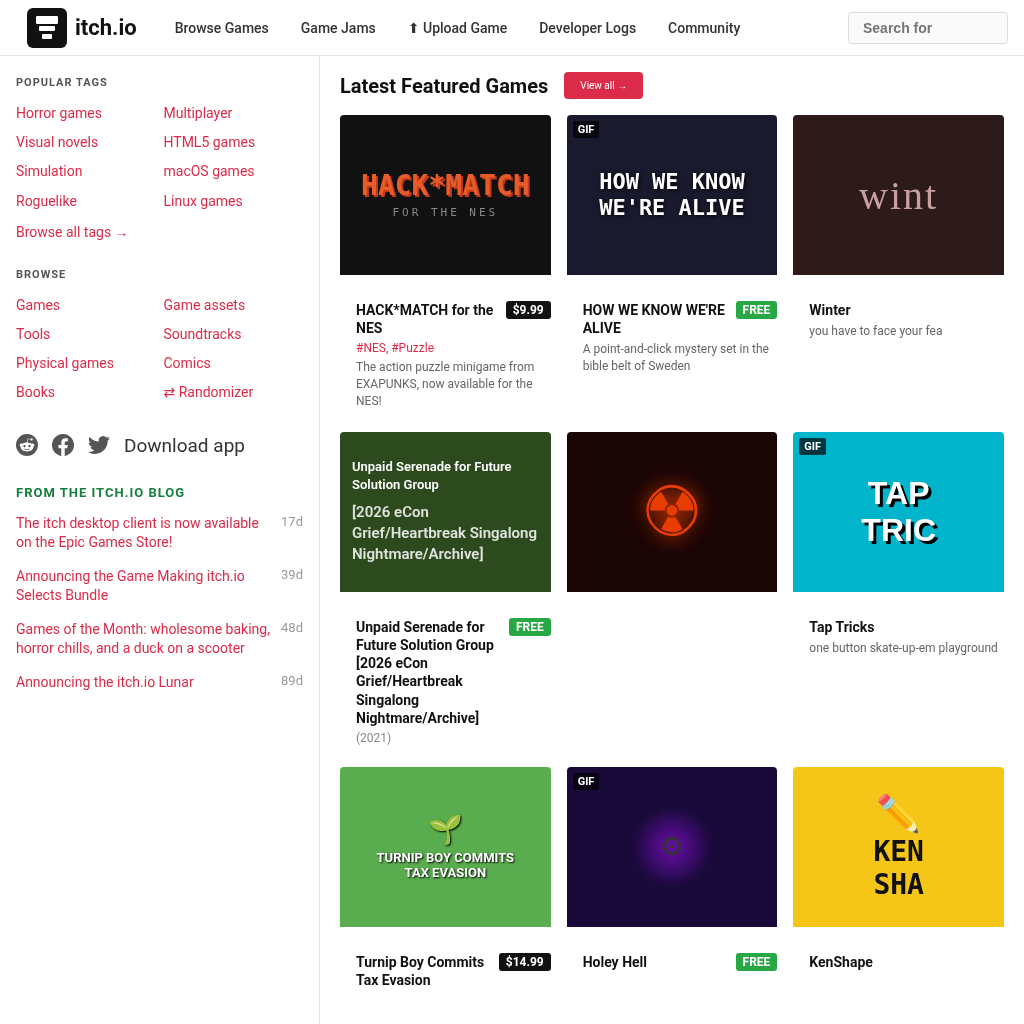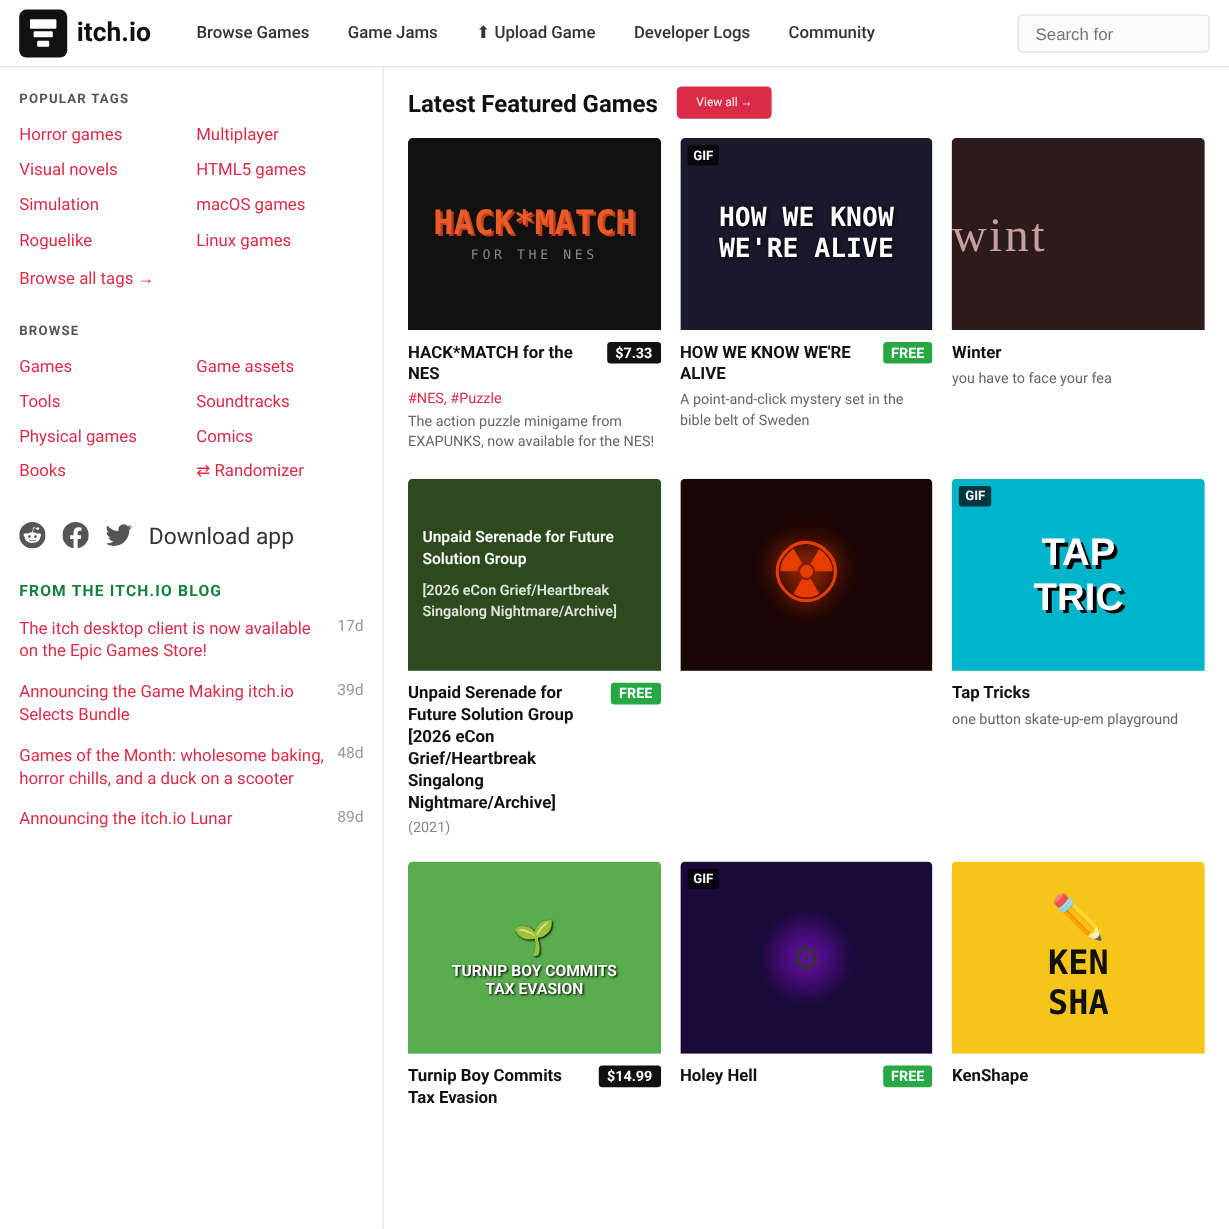--- a/index.html
+++ b/index.html
@@ -16,20 +16,21 @@
       position: sticky;
       top: 0;
       z-index: 100;
     }
     .logo {
       display: flex;
       align-items: center;
       margin-right: 24px;
       text-decoration: none;
       color: #333;
+      margin-left: 11px;
     }
     .logo-icon {
       width: 40px;
       height: 40px;
       background: #111;
       border-radius: 6px;
       display: flex;
       align-items: center;
       justify-content: center;
       margin-right: 8px;
@@ -48,20 +49,21 @@
     }
     .search-box {
       margin-left: auto;
       padding: 7px 14px;
       border: 1px solid #ddd;
       border-radius: 4px;
       font-size: 14px;
       width: 160px;
       color: #999;
       background: #fafafa;
+      font-weight: bold;
     }
 
     
     .layout { display: flex; min-height: calc(1024px - 56px); }
 
     
     .sidebar {
       width: 320px;
       min-width: 320px;
       padding: 20px 16px;
@@ -137,21 +139,21 @@
       position: absolute;
       top: 6px;
       left: 6px;
       background: rgba(0,0,0,0.7);
       color: #fff;
       font-size: 11px;
       font-weight: 700;
       padding: 2px 5px;
       border-radius: 2px;
     }
-    .game-info { padding: 10px 0 6px; }
+    .game-info { padding: 26px 0 6px; margin-left: 16px; }
     .game-title-row { display: flex; align-items: flex-start; justify-content: space-between; margin-bottom: 4px; gap: 6px; }
     .game-title { font-size: 14px; font-weight: 700; color: #111; line-height: 1.3; flex: 1; }
     .price-badge {
       background: #111;
       color: #fff;
       font-size: 12px;
       font-weight: 700;
       padding: 2px 7px;
       border-radius: 3px;
       white-space: nowrap;
@@ -172,21 +174,21 @@
     .thumb-alive {
       background: #1a1a2e;
       display: flex;
       align-items: center;
       justify-content: center;
     }
     .thumb-winter {
       background: #2d1b1b;
       display: flex;
       align-items: center;
-      justify-content: flex-start;
+      justify-content: center;
     }
     .thumb-unpaid {
       background: #2d4a1e;
       display: flex;
       align-items: center;
       justify-content: center;
     }
     .thumb-nuclear {
       background: #1a0505;
       display: flex;
@@ -265,21 +267,21 @@
     .thumb-text-kenshape {
       color: #111;
       font-size: 28px;
       font-weight: 900;
       text-align: center;
       font-family: monospace;
     }
 
     .unpaid-subtitle {
       color: rgba(255,255,255,0.85);
-      font-size: 12px;
+      font-size: 15px;
       line-height: 1.4;
       margin-top: 8px;
     }
     .nuclear-symbol {
       font-size: 70px;
       color: #ff4400;
       opacity: 0.9;
       text-shadow: 0 0 20px #ff4400;
     }
     .holey-circle {
@@ -403,21 +405,21 @@
       <div class="game-card">
         <div class="game-thumb thumb-hack">
           <div style="text-align:center;">
             <div class="thumb-text-hack">HACK*MATCH</div>
             <div style="color:#888; font-size:11px; font-family:monospace; letter-spacing:3px; margin-top:4px;">FOR THE NES</div>
           </div>
         </div>
         <div class="game-info">
           <div class="game-title-row">
             <span class="game-title">HACK*MATCH for the NES</span>
-            <span class="price-badge">$7.33</span>
+            <span class="price-badge">$9.99</span>
           </div>
           <div class="game-tags">#NES, #Puzzle</div>
           <div class="game-desc">The action puzzle minigame from EXAPUNKS, now available for the NES!</div>
         </div>
       </div>
 
       <div class="game-card">
         <div class="game-thumb thumb-alive">
           <span class="gif-badge">GIF</span>
           <div class="thumb-text-alive">HOW WE KNOW<br>WE'RE ALIVE</div>

